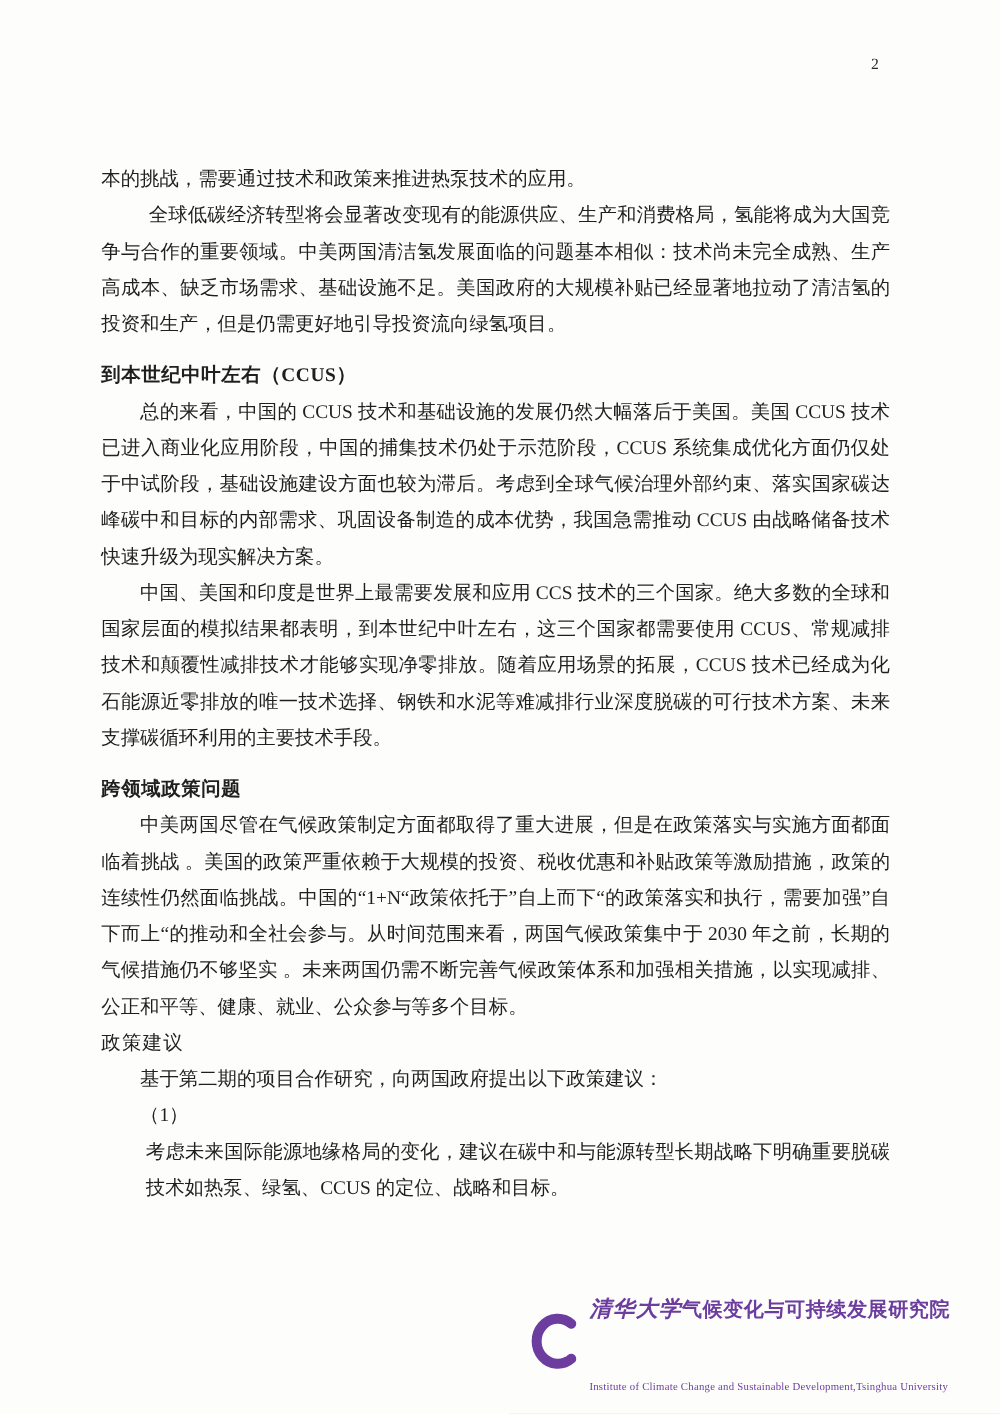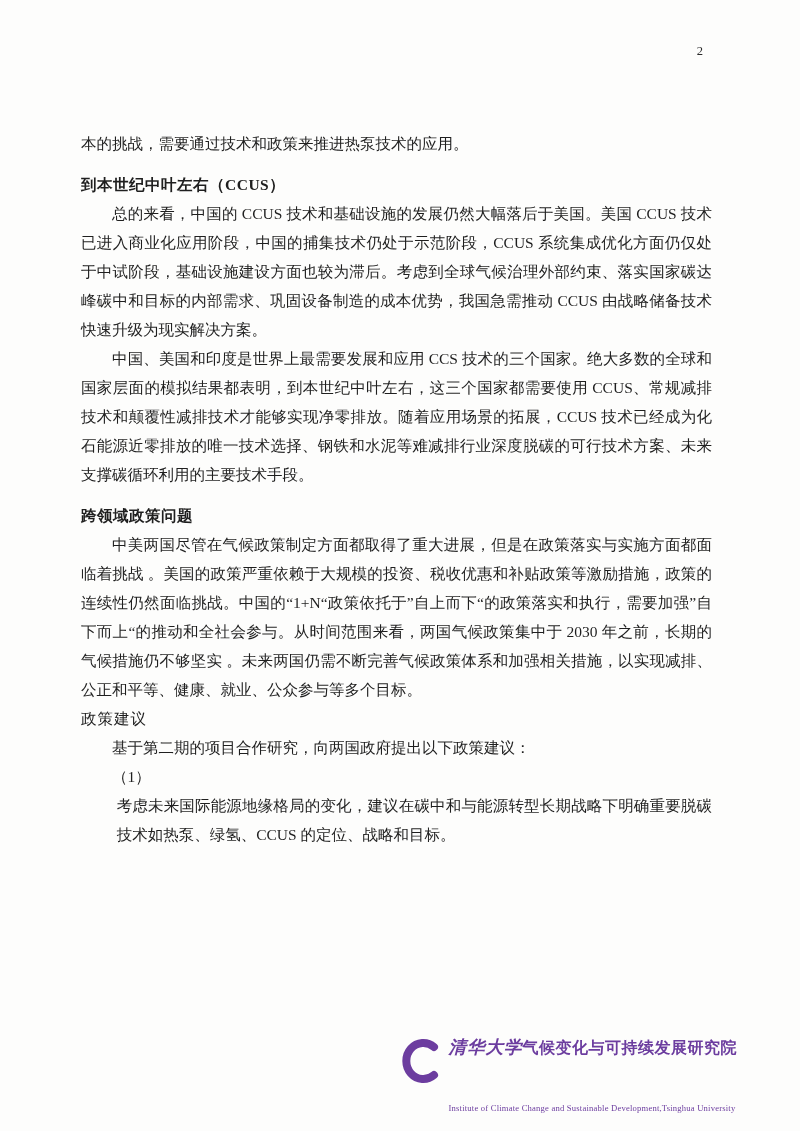--- a/index.html
+++ b/index.html
@@ -40,24 +40,24 @@
     font-weight: bold;
     margin: 12px 0 0 0;
     letter-spacing: 0.5px;
   }
   h2.sec-heading.first { margin-top: 26px; margin-bottom: 6px; }
   p.plain-heading { letter-spacing: 1px; }
   .policy-item .item-num { display: inline-block; margin-left: 2em; }
   .policy-item .item-text-lead { display: inline-block; margin-left: 2.3em; }
   .footer {
     position: absolute;
-    right: 63px;
+    right: 40px;
     top: 1036px;
     display: flex;
-    align-items: flex-start;
+    align-items: center;
   }
   .footer-logo-mark { flex: 0 0 auto; margin-right: 8px; }
   .footer-text-block { display: flex; flex-direction: column; }
   .footer-cn { white-space: nowrap; line-height: 22px; }
   .footer-cn .cn-calli {
     font-style: italic;
     font-weight: bold;
     font-size: 17.5px;
     letter-spacing: 1px;
   }
@@ -79,20 +79,21 @@
 <body>
 
 <div class="page">
 
   <div class="page-number">2</div>
 
   <div class="body-text">
 
     <p class="continuation">本的挑战，需要通过技术和政策来推进热泵技术的应用。</p>
 
+    <p class="indent-wide">全球低碳经济转型将会显著改变现有的能源供应、生产和消费格局，氢能将成为大国竞争与合作的重要领域。中美两国清洁氢发展面临的问题基本相似：技术尚未完全成熟、生产高成本、缺乏市场需求、基础设施不足。美国政府的大规模补贴已经显著地拉动了清洁氢的投资和生产，但是仍需更好地引导投资流向绿氢项目。</p>
 
     <h2 class="sec-heading">到本世纪中叶左右（CCUS）</h2>
     <p class="indent">总的来看，中国的 CCUS 技术和基础设施的发展仍然大幅落后于美国。美国 CCUS 技术已进入商业化应用阶段，中国的捕集技术仍处于示范阶段，CCUS 系统集成优化方面仍仅处于中试阶段，基础设施建设方面也较为滞后。考虑到全球气候治理外部约束、落实国家碳达峰碳中和目标的内部需求、巩固设备制造的成本优势，我国急需推动 CCUS 由战略储备技术快速升级为现实解决方案。</p>
     <p class="indent">中国、美国和印度是世界上最需要发展和应用 CCS 技术的三个国家。绝大多数的全球和国家层面的模拟结果都表明，到本世纪中叶左右，这三个国家都需要使用 CCUS、常规减排技术和颠覆性减排技术才能够实现净零排放。随着应用场景的拓展，CCUS 技术已经成为化石能源近零排放的唯一技术选择、钢铁和水泥等难减排行业深度脱碳的可行技术方案、未来支撑碳循环利用的主要技术手段。</p>
 
     <h2 class="sec-heading">跨领域政策问题</h2>
     <p class="indent">中美两国尽管在气候政策制定方面都取得了重大进展，但是在政策落实与实施方面都面临着挑战 。美国的政策严重依赖于大规模的投资、税收优惠和补贴政策等激励措施，政策的连续性仍然面临挑战。中国的“1+N“政策依托于”自上而下“的政策落实和执行，需要加强”自下而上“的推动和全社会参与。从时间范围来看，两国气候政策集中于 2030 年之前，长期的气候措施仍不够坚实 。未来两国仍需不断完善气候政策体系和加强相关措施，以实现减排、公正和平等、健康、就业、公众参与等多个目标。</p>
 
     <p class="plain-heading">政策建议</p>
     <p class="indent">基于第二期的项目合作研究，向两国政府提出以下政策建议：</p>

